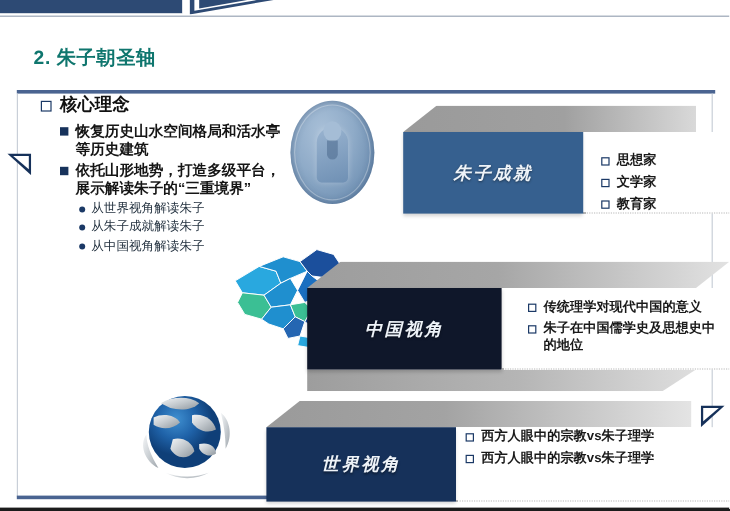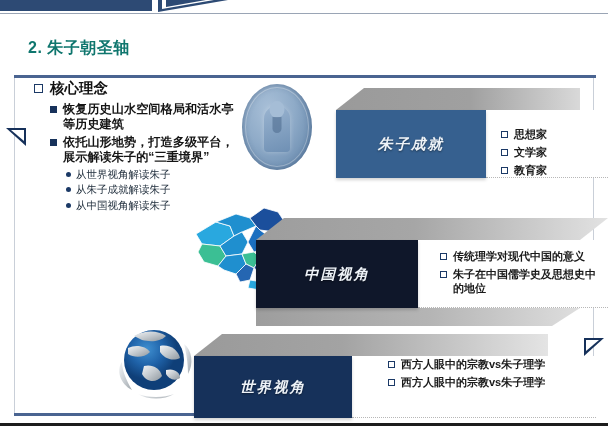--- a/index.html
+++ b/index.html
@@ -314,21 +314,21 @@
   }
   #step2 .under-face {
     position: absolute;
     top: 90px; left: 0;
     width: 352px; height: 18px;
     background: linear-gradient(90deg, #9d9d9d 0%, #b5b5b5 50%, #e6e6e6 100%);
     clip-path: polygon(0 0, 324px 0, 296px 18px, -28px 18px);
   }
 
   
-  #step3 { top: 334px; left: 194px; width: 354px; height: 82px; }
+  #step3 { top: 334px; left: 222px; width: 354px; height: 82px; }
   #step3 .front { top: 22px; width: 158px; height: 62px; background: #16315a; }
   #step3 .top-face {
     background: linear-gradient(90deg, #9a9a9a 0%, #a3a3a3 42%, #e4e4e4 100%);
     clip-path: polygon(28px 0, 402px 0, 374px 22px, 0 22px);
   }
   #step3 .side-band {
     position: absolute;
     top: 22px; left: 158px;
     width: 244px; height: 62px;
     background: #ffffff;

